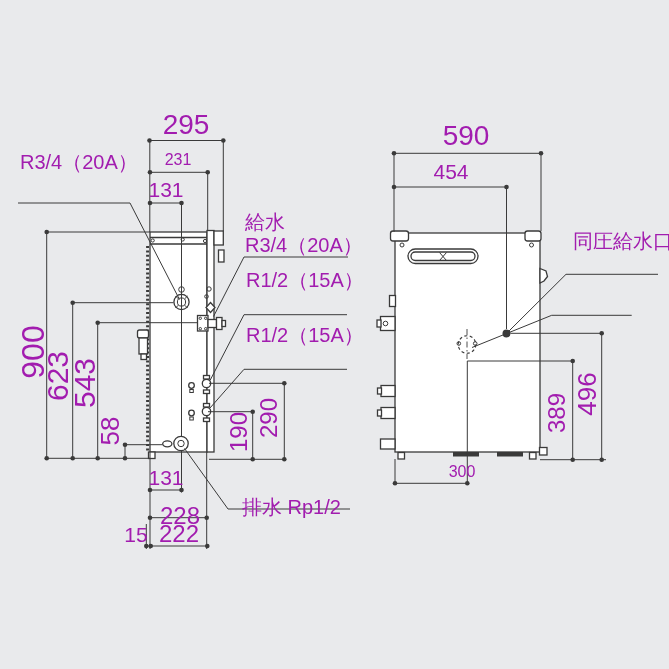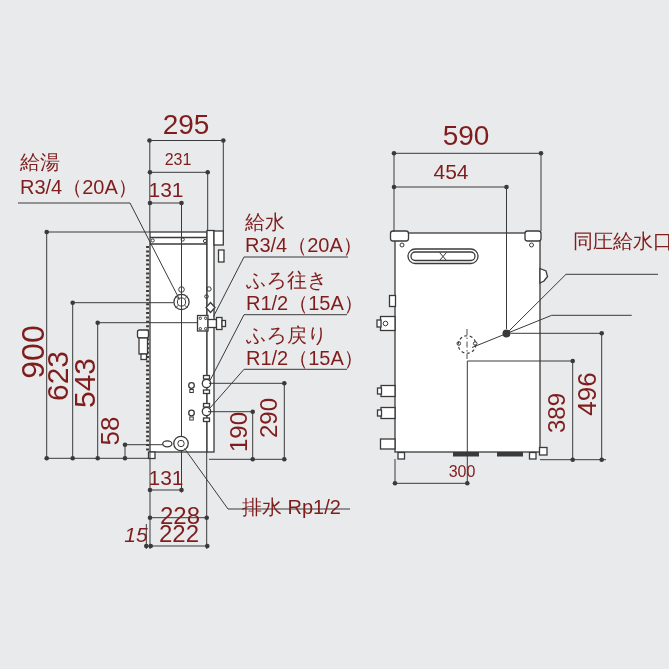--- a/index.html
+++ b/index.html
@@ -1,20 +1,20 @@
 <!DOCTYPE html>
 <html><head>
 <meta charset="utf-8">
 <style>
   html,body{margin:0;padding:0;}
   .stage{
     position:relative;width:669px;height:669px;overflow:hidden;
     background:#e9eaec;
     font-family:"Liberation Sans","DejaVu Sans",sans-serif;
-    color:#7f1d1d;
+    color:#a21caf;
   }
   .art{position:absolute;left:0;top:0;}
   .o{stroke:#3a3a3a;stroke-width:1.3;fill:none;}
   .of{stroke:#3a3a3a;stroke-width:1.3;fill:#ffffff;}
   .d{stroke:#3a3a3a;stroke-width:1;fill:none;}
   .dot{fill:#3a3a3a;stroke:none;}
   .dk{fill:#3a3a3a;stroke:none;}
   .hatch{stroke:#3a3a3a;stroke-width:3;stroke-dasharray:2 2.4;fill:none;}
   .dash{stroke:#3a3a3a;stroke-width:1.1;stroke-dasharray:3 2.5;fill:none;}
   .cl{stroke:#3a3a3a;stroke-width:0.9;stroke-dasharray:6 2.5 1.5 2.5;fill:none;}
@@ -229,39 +229,36 @@
 
   <span class="t fs28" style="left:186px;top:125px;">295</span>
   <span class="t fs22" style="left:178px;top:160px;">231</span>
   <span class="t fs21" style="left:166px;top:189px;">131</span>
   <span class="rot fs32" style="left:33px;top:352px;">900</span>
   <span class="rot fs30" style="left:58px;top:376px;">623</span>
   <span class="rot fs30" style="left:85px;top:383px;">543</span>
   <span class="rot fs26" style="left:110px;top:431px;">58</span>
   <span class="t fs21" style="left:166px;top:477px;">131</span>
   <span class="t fs24" style="left:180px;top:504px;margin-top:12px;">228</span>
-  <span class="t fs21" style="left:136px;top:534px;font-style:italic;">15</span>
+  <span class="t fs21" style="left:136px;top:534px;">15</span>
   <span class="t fs24" style="left:179px;top:534px;">222</span>
   <span class="rot fs24" style="left:239px;top:432px;">190</span>
   <span class="rot fs24" style="left:269px;top:418px;">290</span>
 
   <div class="lbl" style="left:20px;top:150px;line-height:25px;">
-    <span style="display:block;">給湯</span>
     <span style="display:block;">R3/4（20A）</span>
   </div>
   <div class="lbl" style="left:245px;top:211px;">
     <span style="display:block;">給水</span>
     <span style="display:block;">R3/4（20A）</span>
   </div>
   <div class="lbl" style="left:246px;top:269px;">
-    <span style="display:block;">ふろ往き</span>
     <span style="display:block;">R1/2（15A）</span>
   </div>
   <div class="lbl" style="left:246px;top:324px;">
-    <span style="display:block;">ふろ戻り</span>
     <span style="display:block;">R1/2（15A）</span>
   </div>
   <div class="lbl" style="left:242px;top:496px;">
     <span>排水 Rp1/2</span>
   </div>
 
   <span class="t fs28" style="left:466px;top:136px;">590</span>
   <span class="t fs21" style="left:451px;top:171px;text-align:right;">454</span>
   <span class="t fs22" style="left:430px;top:472px;margin-left:32px;">300</span>
   <span class="rot fs24" style="left:557px;top:413px;">389</span>

